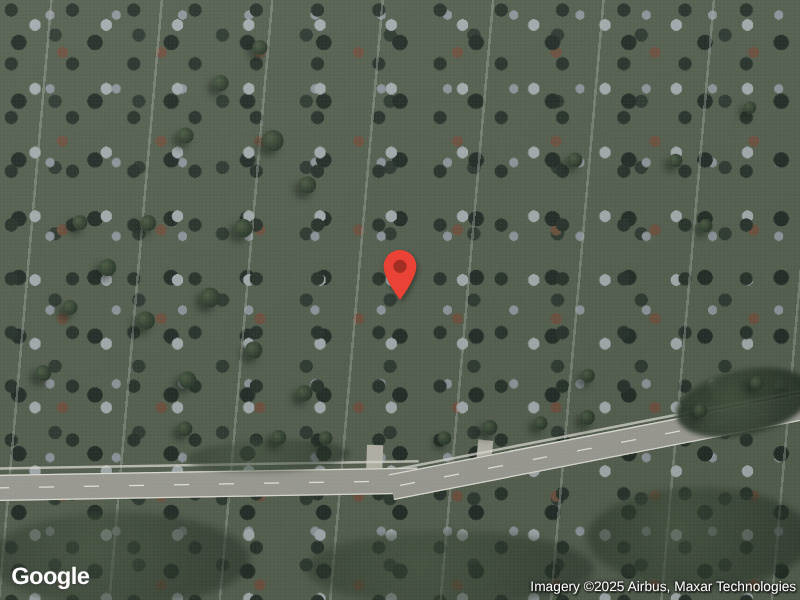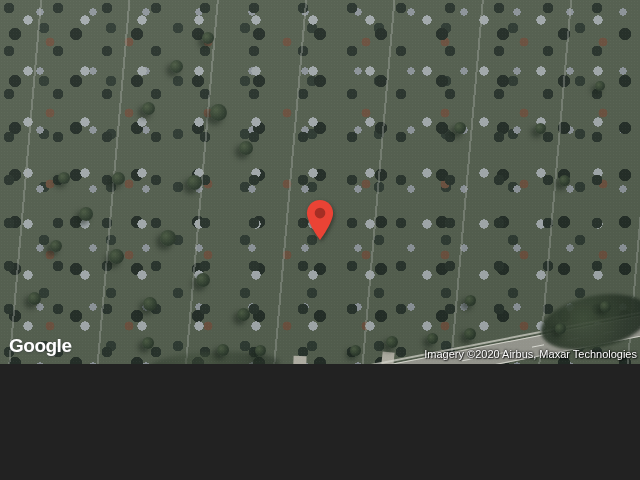--- a/index.html
+++ b/index.html
@@ -1,17 +1,17 @@
 <!DOCTYPE html>
 <html><head>
 <meta charset="utf-8">
 <style>
   html,body{margin:0;padding:0;background:#222;}
   .map-viewport{
-    position:relative;width:640px;height:364px;overflow:hidden;
+    position:relative;width:640px;height:480px;overflow:hidden;
     font-family:"Liberation Sans",sans-serif;background:#85906a;cursor:grab;
   }
   #layers{position:absolute;inset:0;}
   .feat{position:absolute;}
   
   .tex-suburb{
     background-color:#949b93;
     background-image:
       repeating-linear-gradient(28deg, rgba(0,0,0,0) 0 34px, rgba(199,202,197,.55) 34px 37px, rgba(0,0,0,0) 37px 78px),
       repeating-linear-gradient(118deg, rgba(0,0,0,0) 0 44px, rgba(193,197,191,.45) 44px 47px, rgba(0,0,0,0) 47px 96px),
@@ -196,14 +196,14 @@
   <div class="photo-overlay"></div>
 
   <div class="pin" style="left: 305px; top: 199px;">
     <svg viewBox="0 0 24 34" width="30" height="42" aria-hidden="true">
       <path class="pin-body" d="M12 0.8C6.1 0.8 1.4 5.5 1.4 11.4c0 7.9 10.6 21.8 10.6 21.8s10.6-13.9 10.6-21.8C22.6 5.5 17.9 0.8 12 0.8z" fill="#EA4335"></path>
       <circle class="pin-dot" cx="12" cy="11.4" r="4.3" fill="#A52E24"></circle>
     </svg>
   </div>
 
   <div class="google-logo">Google</div>
-  <div class="attribution">Imagery ©2020 Airbus, Maxar Technologies</div>
+  <div class="attribution">Imagery ©2025 Airbus, Maxar Technologies</div>
 </div>
 
 </body></html>

